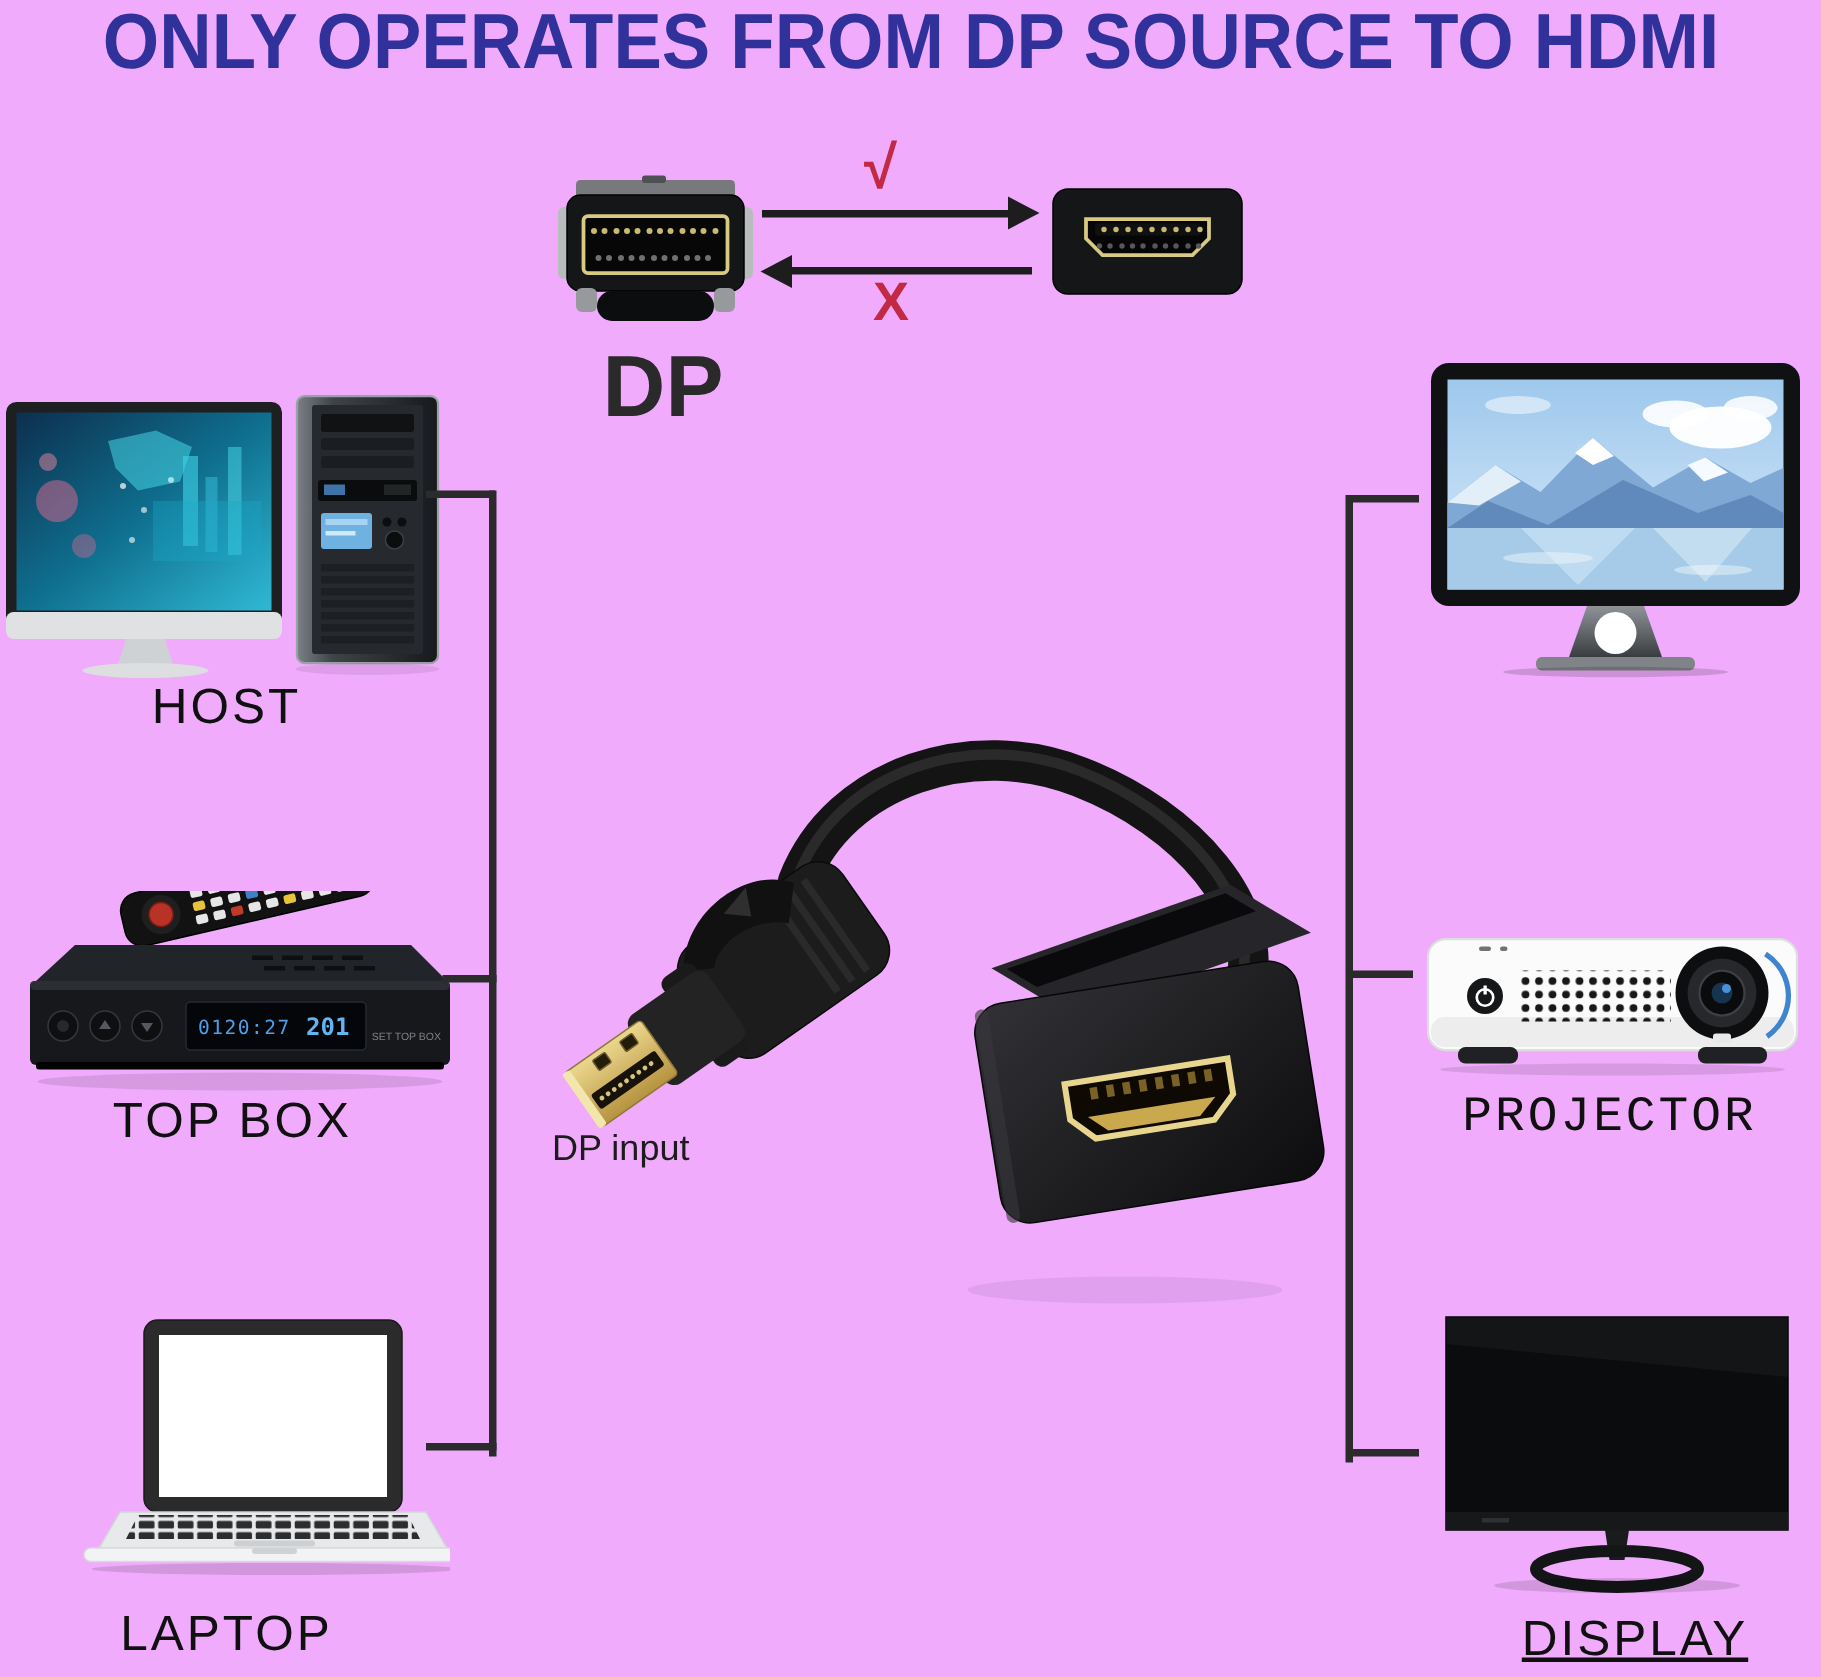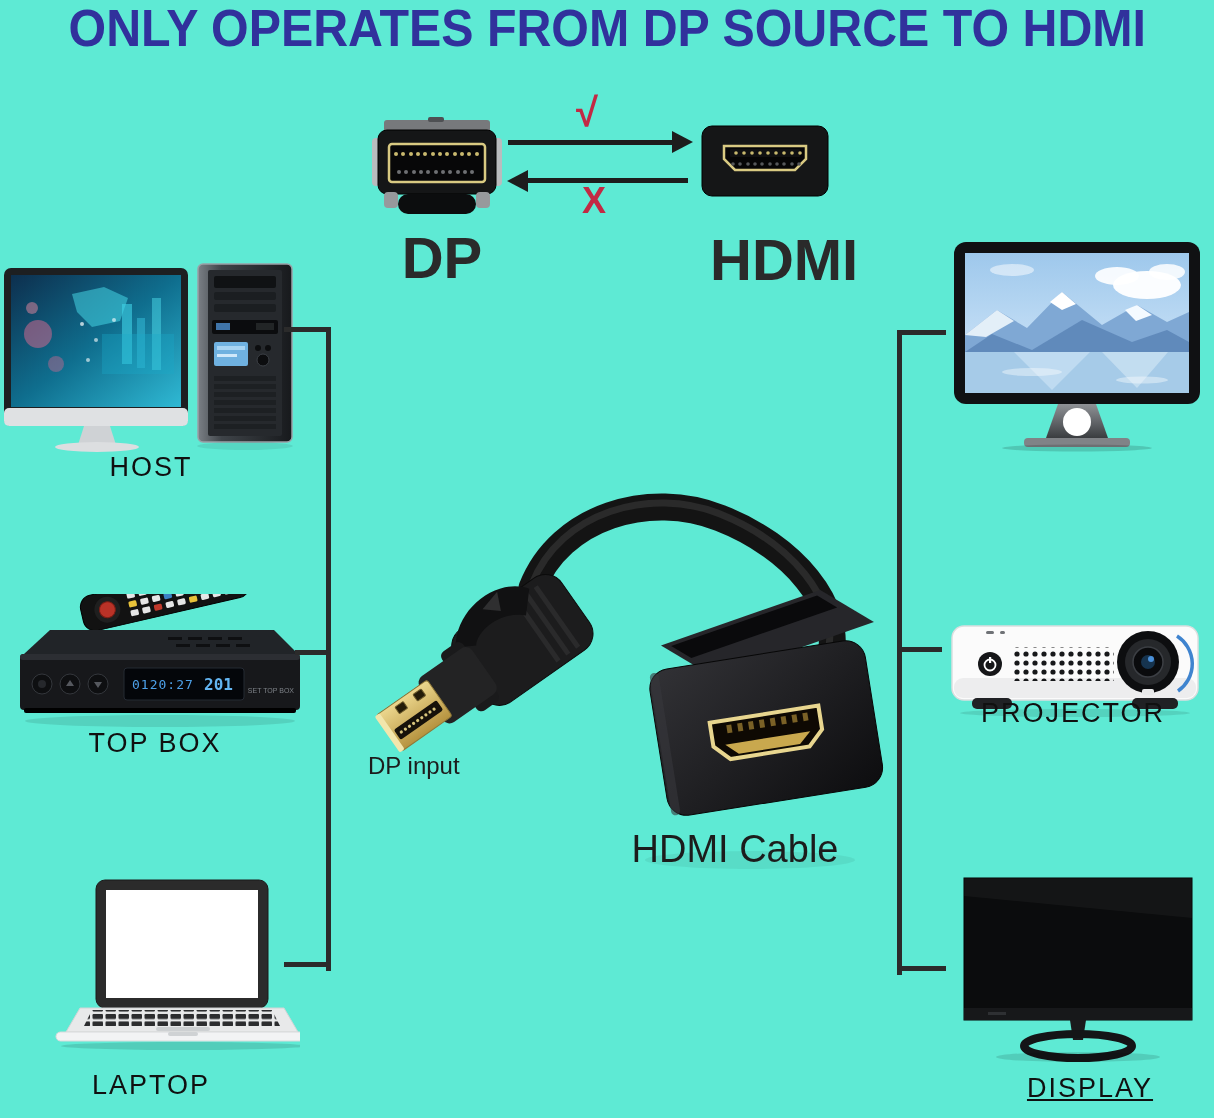--- a/index.html
+++ b/index.html
@@ -1,23 +1,23 @@
 <!DOCTYPE html>
 <html><head>
 <meta charset="utf-8">
 <style>
   html,body{margin:0;padding:0;background:#fff;}
-  #canvas{position:relative;width:1214px;height:1118px;background:#5eead4;overflow:hidden;
+  #canvas{position:relative;width:1214px;height:1118px;background:#f0abfc;overflow:hidden;
           font-family:"Liberation Sans","DejaVu Sans",sans-serif;}
   .abs{position:absolute;}
   .title{left:0;top:2px;width:1214px;text-align:center;font-size:52px;font-weight:bold;
          color:#31319c;white-space:nowrap;line-height:1.0;}
   .title span{display:inline-block;transform:scaleX(.93);transform-origin:center;}
   .conn-label{font-size:58px;font-weight:bold;color:#2a2a2a;text-align:center;}
-  .caption{font-size:27px;color:#101010;letter-spacing:2px;text-align:center;}
+  .caption{font-size:33px;color:#101010;letter-spacing:2px;text-align:center;}
   .mark{font-weight:bold;color:#c22944;line-height:1;}
   .flowline{position:absolute;background:#1d1d1d;height:5px;}
   .arrowhead{position:absolute;width:0;height:0;}
   .bracket{position:absolute;background:#2b2b2b;}
   .adapter-label{font-size:24px;color:#1c1c1c;}
   .adapter-label.big{font-size:38px;}
 </style>
 </head>
 <body>
 
@@ -95,21 +95,20 @@
 
   <div class="flowline" style="left:508px;top:140px;width:166px;"></div>
   <div class="arrowhead" style="left:672px;top:131px;border-top:11px solid transparent;border-bottom:11px solid transparent;border-left:21px solid #1d1d1d;"></div>
   <div class="abs mark" style="left:576px;top:92px;font-size:40px;">√</div>
 
   <div class="flowline" style="left:528px;top:178px;width:160px;"></div>
   <div class="arrowhead" style="left:507px;top:170px;border-top:11px solid transparent;border-bottom:11px solid transparent;border-right:21px solid #1d1d1d;"></div>
   <div class="abs mark" style="left:582px;top:183px;font-size:36px;">X</div>
 
   <div class="abs conn-label" style="left:392px;top:224px;width:100px;">DP</div>
-  <div class="abs conn-label" style="left:710px;top:226px;width:145px;">HDMI</div>
 
   <svg class="abs" style="left:2px;top:262px;" width="310" height="190" viewBox="0 0 310 190">
     <defs>
       <linearGradient id="hscr" x1="0" y1="0" x2="1" y2="1">
         <stop offset="0" stop-color="#0d2f4e"></stop>
           <stop offset="0.5" stop-color="#0f6e8e"></stop>
           <stop offset="1" stop-color="#2fb9d4"></stop>
       </linearGradient>
       <linearGradient id="twr" x1="0" y1="0" x2="1" y2="0">
         <stop offset="0" stop-color="#7b8086"></stop>
@@ -293,21 +292,21 @@
     <circle cx="198" cy="48" r="31" fill="#0d0e10"></circle>
     <circle cx="198" cy="48" r="23" fill="#26282b"></circle>
     <circle cx="198" cy="48" r="15" fill="#0a0b0d" stroke="#3c3f44" stroke-width="1.5"></circle>
     <circle cx="198" cy="48" r="7" fill="#16344f"></circle>
     <circle cx="201" cy="45" r="3" fill="#4a90d9"></circle>
     <rect x="192" y="75" width="12" height="6" rx="2" fill="#e8e9ea"></rect>
     <rect x="22" y="84" width="40" height="11" rx="5" fill="#202124"></rect>
     <rect x="182" y="84" width="46" height="11" rx="5" fill="#202124"></rect>
     <ellipse cx="125" cy="99" rx="115" ry="4" fill="#000" opacity=".1"></ellipse>
   </svg>
-  <div class="abs caption" style="left:973px;top:698px;width:200px;">PROJECTOR</div>
+  <div class="abs caption" style="left:973px;top:726px;width:200px;font-family:Liberation Mono, monospace;">PROJECTOR</div>
 
   <svg class="abs" style="left:958px;top:876px;" width="240" height="190" viewBox="0 0 240 190">
     <rect x="6" y="2" width="228" height="142" fill="#0b0c0d" stroke="#000"></rect>
     <polygon points="6,2 234,2 234,42 6,20" fill="#fff" opacity=".04"></polygon>
     <rect x="6" y="132" width="228" height="12" fill="#17181a"></rect>
     <rect x="30" y="136" width="18" height="3" fill="#2e3033"></rect>
     <polygon points="112,144 128,144 125,164 115,164" fill="#1a1b1d"></polygon>
     <ellipse cx="120" cy="170" rx="54" ry="12" fill="none" stroke="#141517" stroke-width="8"></ellipse>
     <ellipse cx="120" cy="181" rx="82" ry="5" fill="#000" opacity=".12"></ellipse>
   </svg>
@@ -377,15 +376,14 @@
           <rect x="100" y="123" width="5" height="8"></rect>
           <rect x="111" y="123" width="5" height="8"></rect>
           <rect x="122" y="123" width="5" height="8"></rect>
           <rect x="133" y="123" width="5" height="8"></rect>
           <rect x="144" y="123" width="5" height="8"></rect>
           <rect x="155" y="123" width="5" height="8"></rect>
       </g>
     </g>
   </svg>
   <div class="abs adapter-label" style="left:368px;top:752px;width:160px;">DP input</div>
-  <div class="abs adapter-label big" style="left:630px;top:828px;width:210px;text-align:center;">HDMI Cable</div>
 
 </div>
 
 </body></html>

